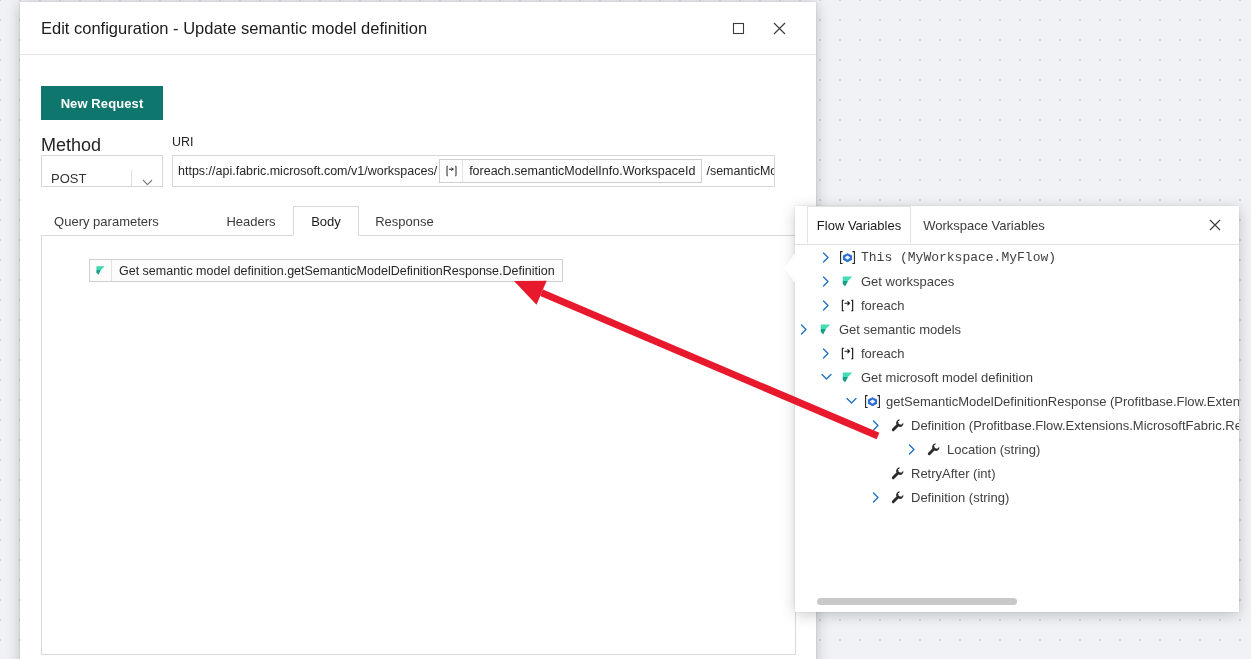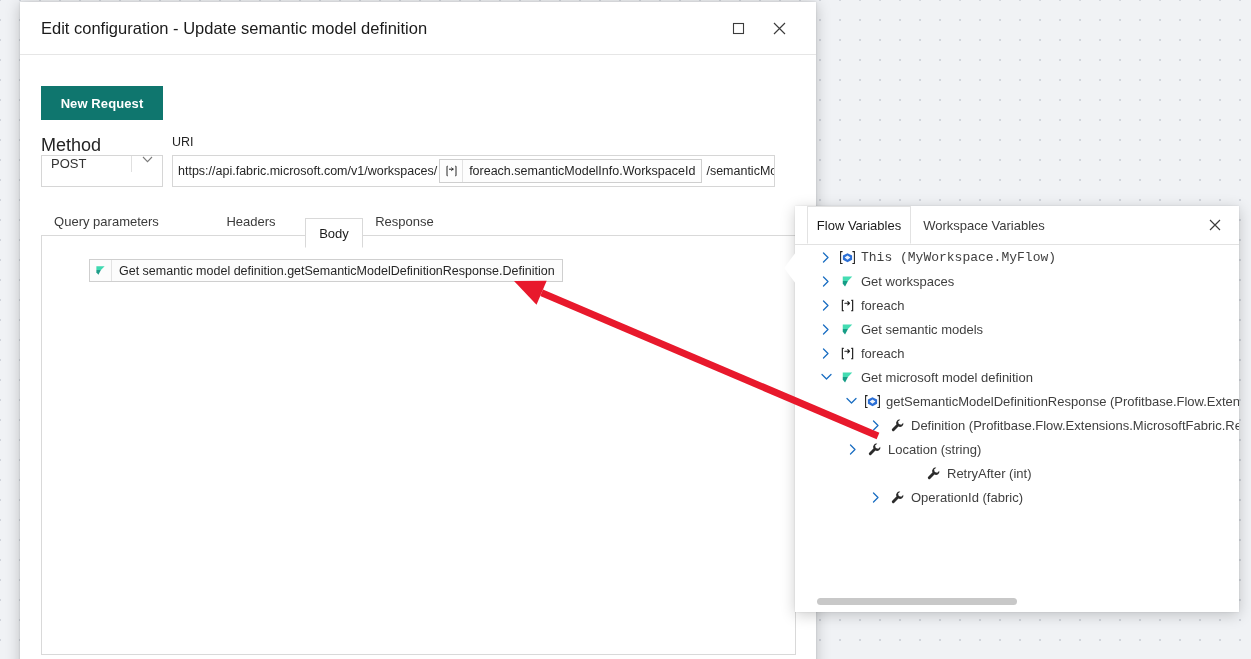--- a/index.html
+++ b/index.html
@@ -97,21 +97,21 @@
     font-size: 12.5px;
     color: #242424;
   }
   #method-select {
     position: absolute;
     left: 21px; top: 153px;
     width: 122px; height: 32px;
     border: 1px solid #d6d6d6;
     background: #fff;
     display: flex;
-    align-items: flex-start;
+    align-items: flex-end;
     box-sizing: border-box;
   }
   #method-value {
     flex: 1;
     padding-left: 9px;
     font-size: 13px;
     color: #333;
   }
   #method-divider {
     width: 1px; height: 16px;
@@ -380,21 +380,21 @@
     <span class="uri-text">/semanticModels/</span>
   </div>
 
   <div id="tabstrip">
       <div class="tab" style="left: 0px; width: 131px;">
         <span>Query parameters</span>
       </div>
       <div class="tab" style="left: 171px; width: 78px;">
         <span>Headers</span>
       </div>
-      <div class="tab active" style="left: 264px; width: 58px; margin-top: 12px;">
+      <div class="tab active" style="left: 252px; width: 66px;">
         <span>Body</span>
       </div>
       <div class="tab" style="left: 320px; width: 87px;">
         <span>Response</span>
       </div>
     </div>
 
   <div id="body-panel">
     <div id="body-token">
       <span class="tok-icon">
@@ -468,21 +468,21 @@
         <span class="tw-icon">
           <span style="display: inline-flex; align-items: center;">
             <svg width="15" height="15" viewBox="0 0 14 14">
               <path d="M3.2 2.1 H2.2 V11.9 H3.2 M10.8 2.1 H11.8 V11.9 H10.8" stroke="#1f1f1f" stroke-width="1.1" fill="none" stroke-linecap="round"></path>
               <path d="M4.6 4.9 H8.8 M8.8 4.9 L7.3 3.4 M8.8 4.9 L7.3 6.4" stroke="#1f1f1f" stroke-width="1.1" fill="none" stroke-linecap="round" stroke-linejoin="round"></path>
             </svg>
           </span>
         </span>
         <span class="tw-label">foreach</span>
       </div>
-      <div class="tree-row" style="padding-left: 22px;">
+      <div class="tree-row" style="">
         <span class="tw-chevron">
           <svg width="8" height="11" viewBox="0 0 8 11">
             <path d="M1.5 1 L6 5.5 L1.5 10" stroke="#1b6ec2" stroke-width="1.3" fill="none" stroke-linecap="round" stroke-linejoin="round"></path>
           </svg>
         </span>
         <span class="tw-icon">
           <span style="display: inline-flex; align-items: center;">
             <svg width="15" height="15" viewBox="0 0 13 13">
               <path d="M2.4 2.2 L10.6 2.2 L6.9 6.0 L2.4 6.0 Z" fill="#44dcb2"></path>
               <path d="M2.4 6.0 L6.9 6.0 L4.4 10.8 L2.4 8.4 Z" fill="#169d86"></path>
@@ -548,36 +548,36 @@
         </span>
         <span class="tw-icon">
           <span style="display: inline-flex; align-items: center;">
             <svg width="15" height="15" viewBox="0 0 14 14">
               <path d="M9.6 1.6 a3.2 3.2 0 0 0 -3.6 4.5 L2.1 10 a1.3 1.3 0 0 0 1.9 1.9 L7.9 8 a3.2 3.2 0 0 0 4.5 -3.6 L10.5 6.3 L8.2 5.6 L7.5 3.3 Z" fill="#2b2b2b"></path>
             </svg>
           </span>
         </span>
         <span class="tw-label">Definition (Profitbase.Flow.Extensions.MicrosoftFabric.Resı</span>
       </div>
-      <div class="tree-row" style="padding-left: 49px;">
+      <div class="tree-row" style="padding-left: 108px;">
         <span class="tw-chevron">
           <svg width="8" height="11" viewBox="0 0 8 11">
             <path d="M1.5 1 L6 5.5 L1.5 10" stroke="#1b6ec2" stroke-width="1.3" fill="none" stroke-linecap="round" stroke-linejoin="round"></path>
           </svg>
         </span>
         <span class="tw-icon">
           <span style="display: inline-flex; align-items: center;">
             <svg width="15" height="15" viewBox="0 0 14 14">
               <path d="M9.6 1.6 a3.2 3.2 0 0 0 -3.6 4.5 L2.1 10 a1.3 1.3 0 0 0 1.9 1.9 L7.9 8 a3.2 3.2 0 0 0 4.5 -3.6 L10.5 6.3 L8.2 5.6 L7.5 3.3 Z" fill="#2b2b2b"></path>
             </svg>
           </span>
         </span>
         <span class="tw-label">Location (string)</span>
       </div>
-      <div class="tree-row" style="padding-left: 108px;">
+      <div class="tree-row" style="padding-left: 72px;">
         <span class="tw-chevron"></span>
         <span class="tw-icon">
           <span style="display: inline-flex; align-items: center;">
             <svg width="15" height="15" viewBox="0 0 14 14">
               <path d="M9.6 1.6 a3.2 3.2 0 0 0 -3.6 4.5 L2.1 10 a1.3 1.3 0 0 0 1.9 1.9 L7.9 8 a3.2 3.2 0 0 0 4.5 -3.6 L10.5 6.3 L8.2 5.6 L7.5 3.3 Z" fill="#2b2b2b"></path>
             </svg>
           </span>
         </span>
         <span class="tw-label">RetryAfter (int)</span>
       </div>
@@ -587,21 +587,21 @@
             <path d="M1.5 1 L6 5.5 L1.5 10" stroke="#1b6ec2" stroke-width="1.3" fill="none" stroke-linecap="round" stroke-linejoin="round"></path>
           </svg>
         </span>
         <span class="tw-icon">
           <span style="display: inline-flex; align-items: center;">
             <svg width="15" height="15" viewBox="0 0 14 14">
               <path d="M9.6 1.6 a3.2 3.2 0 0 0 -3.6 4.5 L2.1 10 a1.3 1.3 0 0 0 1.9 1.9 L7.9 8 a3.2 3.2 0 0 0 4.5 -3.6 L10.5 6.3 L8.2 5.6 L7.5 3.3 Z" fill="#2b2b2b"></path>
             </svg>
           </span>
         </span>
-        <span class="tw-label">OperationId (fabric)</span>
+        <span class="tw-label">Definition (string)</span>
       </div>
     </div>
 
   <div id="hscroll-track">
     <div id="hscroll-thumb"></div>
   </div>
 </div>
 
 <svg id="arrow-layer" viewBox="0 0 1251 659">
     <line x1="878" y1="436" x2="541.6017317871801" y2="292.75348468959595" stroke="#e8192c" stroke-width="7" stroke-linecap="butt"></line>

